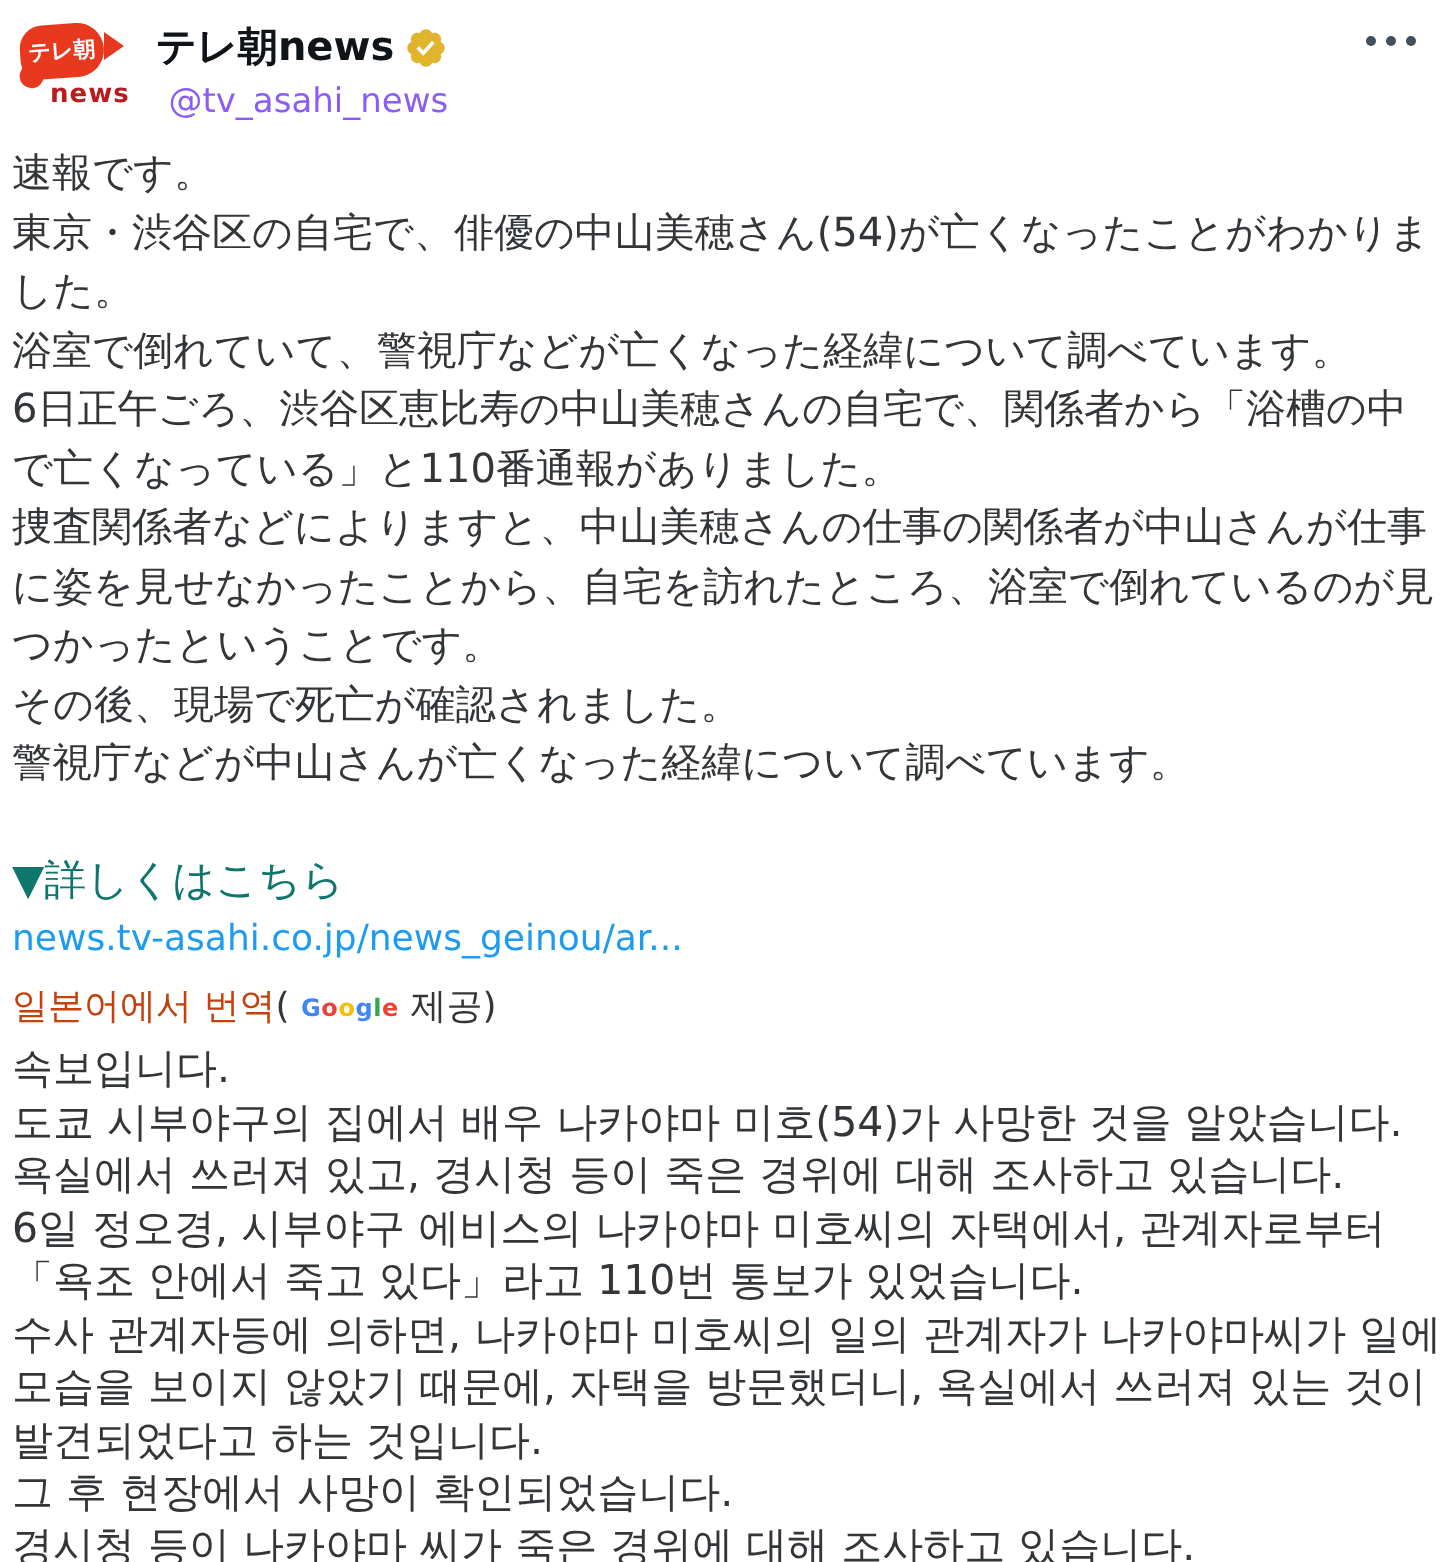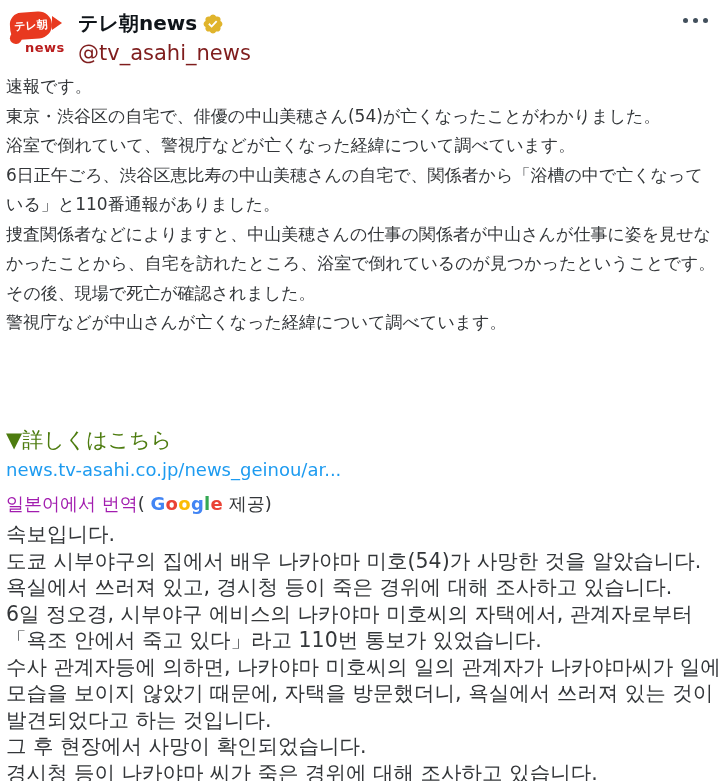--- a/index.html
+++ b/index.html
@@ -79,54 +79,55 @@
   .display-name {
     font-size: 20px;
     font-weight: 700;
     color: #0f1419;
     cursor: pointer;
   }
   .verified { display: inline-flex; }
   .verified svg { width: 22px; height: 22px; display: block; }
   .handle {
     margin-top: 4px;
-    font-size: 21px;
-    color: #7f1d1d;
-    cursor: pointer;
+    font-size: 17px;
+    color: #8b5cf6;
+    cursor: pointer;
+    text-align: right;
   }
   .more {
     position: absolute;
     right: 6px; top: 8px;
     display: flex; gap: 5px;
     padding: 4px;
     cursor: pointer;
   }
   .dot {
     width: 5px; height: 5px;
     border-radius: 50%;
     background: #42505c;
   }
 
   
   .body-ja {
     position: absolute;
     left: 6px; top: 72px;
     width: 714px;
-    font-size: 17px;
+    font-size: 20px;
     line-height: 29.5px;
     color: #333639;
     white-space: pre-wrap;
     word-break: break-word;
   }
   .details-label {
     position: absolute;
     left: 6px; top: 426px;
     font-size: 21px;
     line-height: 29.5px;
-    color: #4d7c0f;
+    color: #0f766e;
   }
   .article-link {
     position: absolute;
     left: 6px; top: 455px;
     font-size: 18px;
     line-height: 29.5px;
     color: #1d9bf0;
     text-decoration: none;
     cursor: pointer;
   }
@@ -135,26 +136,26 @@
   .translate-row {
     position: absolute;
     left: 6px; top: 492px;
     font-size: 18px;
     line-height: 24px;
     color: #333639;
     display: flex;
     align-items: center;
   }
   .translate-link {
-    color: #a21caf;
+    color: #c2410c;
     cursor: pointer;
   }
   .paren { white-space: pre; color: #333639; }
   .google-word {
-    font-size: 18px;
+    font-size: 12px;
     font-weight: 600;
     letter-spacing: 0.3px;
   }
   .body-ko {
     position: absolute;
     left: 6px; top: 521px;
     width: 716px;
     font-size: 20.5px;
     line-height: 26.5px;
     color: #333639;

